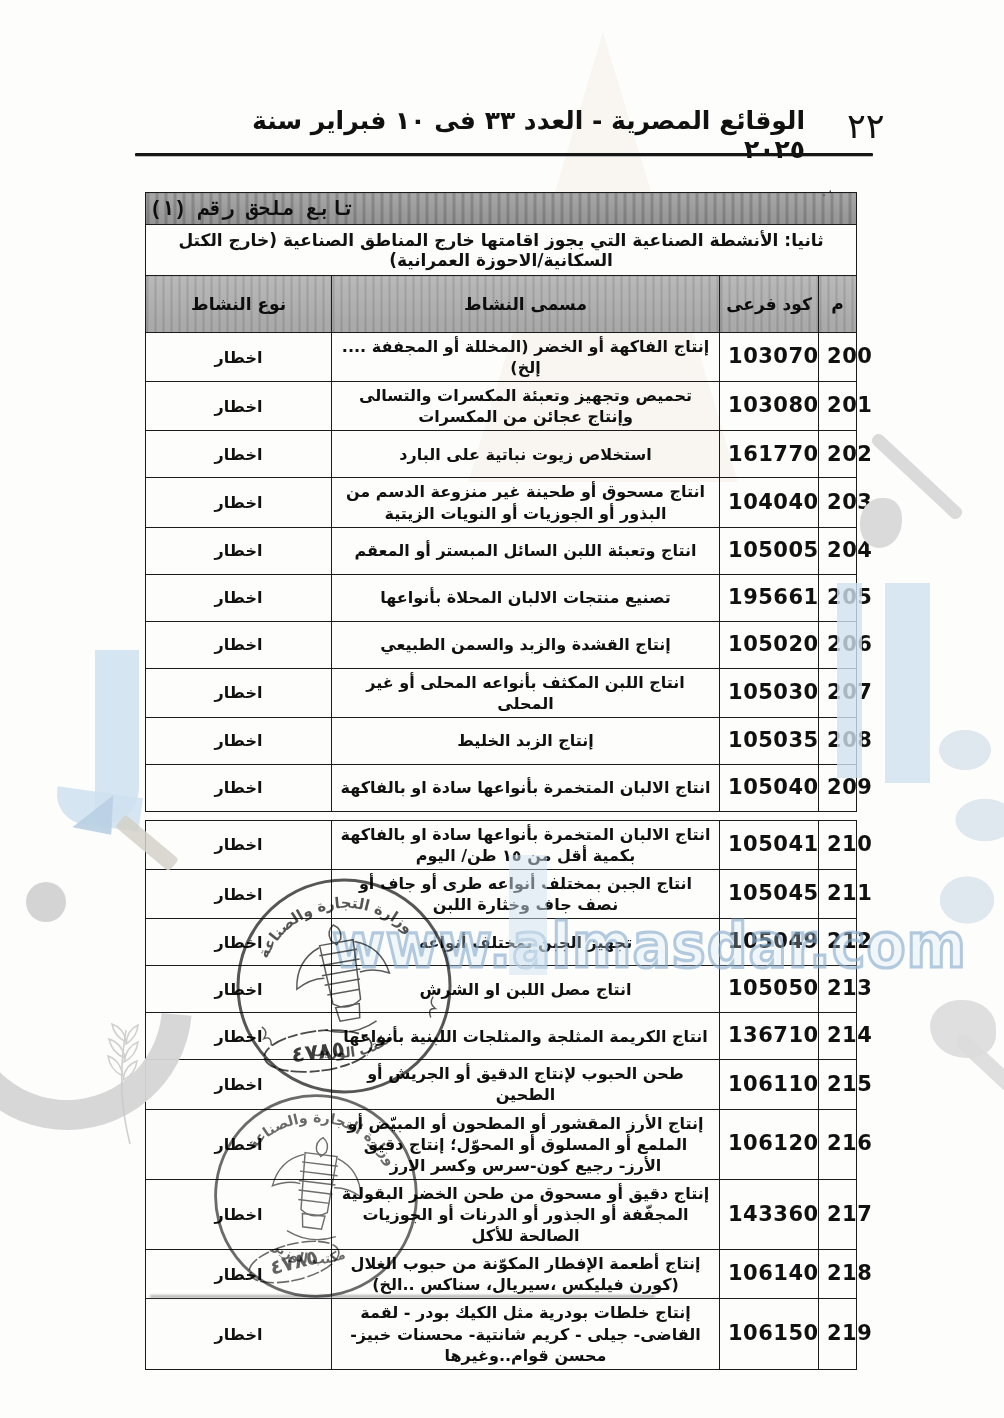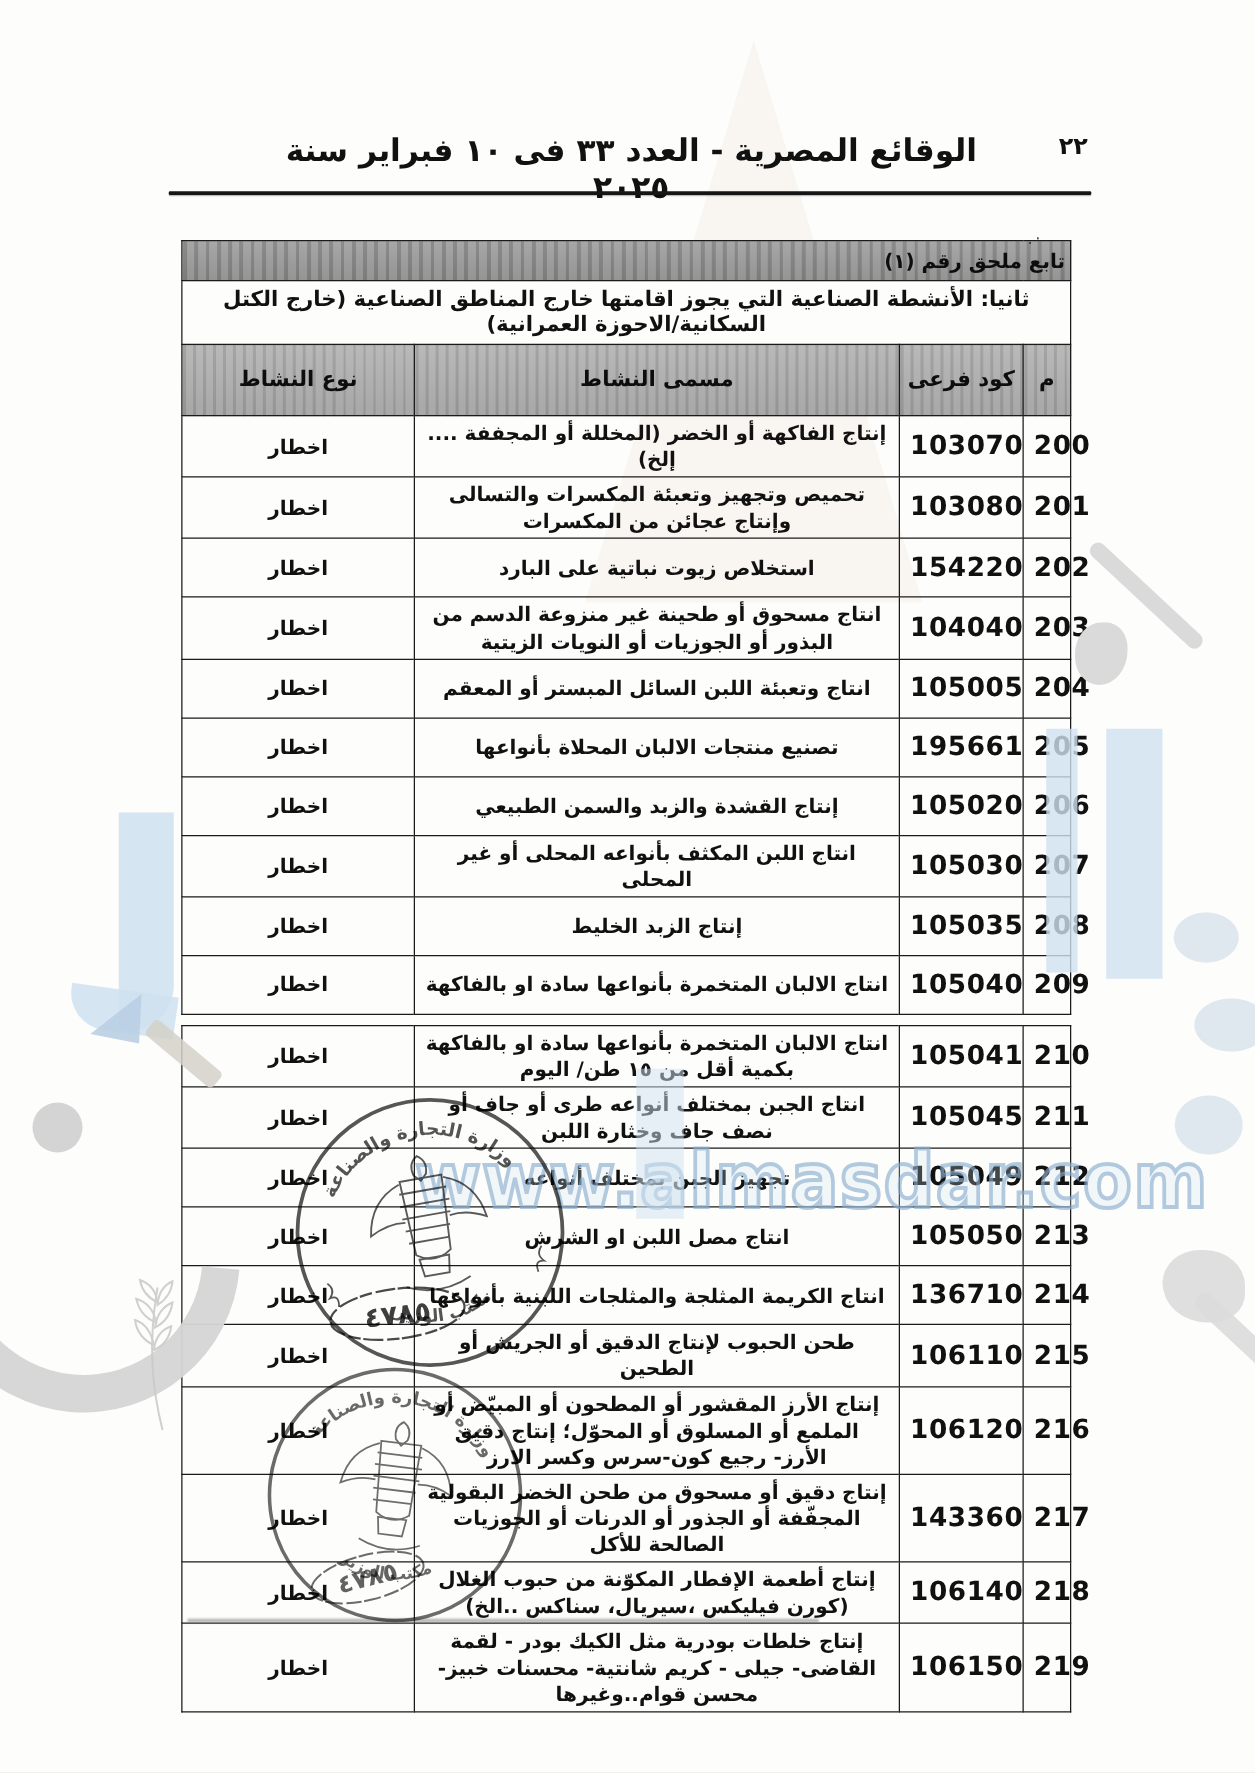--- a/index.html
+++ b/index.html
@@ -3,31 +3,32 @@
 <meta charset="utf-8">
 <style>
   html,body{margin:0;padding:0;background:#e8e8e8;}
   .page{
     position:relative;width:1004px;height:1418px;margin:0 auto;
     background:#fdfdfc;overflow:hidden;
     font-family:"DejaVu Sans",sans-serif;color:#111;
   }
   
   .gz-header{position:absolute;left:135px;top:98px;width:740px;height:58px;direction:rtl;}
-  .gz-pagenum{position:absolute;left:712px;top:8px;font-size:19px;font-weight:bold;letter-spacing:1px;}
-  .gz-title{position:absolute;right:70px;left:70px;top:8px;text-align:center;font-size:25px;font-weight:bold;}
+  .gz-pagenum{position:absolute;left:712px;top:8px;font-size:35px;font-weight:normal;letter-spacing:1px;}
+  .gz-title{position:absolute;right:70px;left:70px;top:8px;font-size:25px;font-weight:bold;}
   .gz-rule{position:absolute;left:135px;top:153px;width:738px;height:3px;background:#161616;border-radius:1px;box-shadow:0 1px 0 rgba(0,0,0,.25);}
 
   
   .annex{position:absolute;left:145px;top:192px;width:711px;}
   table.gz{border-collapse:collapse;table-layout:fixed;width:711px;direction:rtl;background:transparent;}
   table.gz td,table.gz th{border:1.7px solid #1b1b1b;font-weight:bold;vertical-align:middle;}
   tr.cap td{
-    height:29px;text-align:right;font-size:16px;padding:1px 4px;color:#0d0d0d;
+    height:29px;text-align:left;font-size:20px;padding:1px 4px;color:#0d0d0d;
     background-image:repeating-linear-gradient(90deg,rgba(0,0,0,.14) 0 3px,rgba(255,255,255,.05) 3px 9px),linear-gradient(#a2a2a2,#8e8e8e);
+    font-family:Liberation Mono, monospace;
   }
   tr.sub td{height:46px;text-align:center;font-size:17px;background:#fdfdfc;padding:2px 14px;}
   tr.colhead th{
     height:54px;font-size:17px;color:#0d0d0d;
     background-image:repeating-linear-gradient(90deg,rgba(0,0,0,.10) 0 2px,rgba(255,255,255,.04) 2px 8px),linear-gradient(#b6b6b6,#a4a4a4);
   }
   tr.row td{font-size:16px;line-height:1.32;text-align:center;padding:3px 8px;}
   tr.row td.c-no,tr.row td.c-code{direction:ltr;font-size:21px;letter-spacing:.5px;}
   tr.row{height:47px;}
   .tbl-gap{height:8px;}
@@ -135,21 +136,21 @@
 
     <tr class="row">
       <td class="c-no">201</td>
       <td class="c-code">103080</td>
       <td class="c-name">تحميص وتجهيز وتعبئة المكسرات والتسالى وإنتاج عجائن من المكسرات</td>
       <td class="c-type">اخطار</td>
     </tr>
 
     <tr class="row">
       <td class="c-no">202</td>
-      <td class="c-code">154220</td>
+      <td class="c-code">161770</td>
       <td class="c-name">استخلاص زيوت نباتية على البارد</td>
       <td class="c-type">اخطار</td>
     </tr>
 
     <tr class="row">
       <td class="c-no">203</td>
       <td class="c-code">104040</td>
       <td class="c-name">انتاج مسحوق أو طحينة غير منزوعة الدسم من البذور أو الجوزيات أو النويات الزيتية</td>
       <td class="c-type">اخطار</td>
     </tr>

